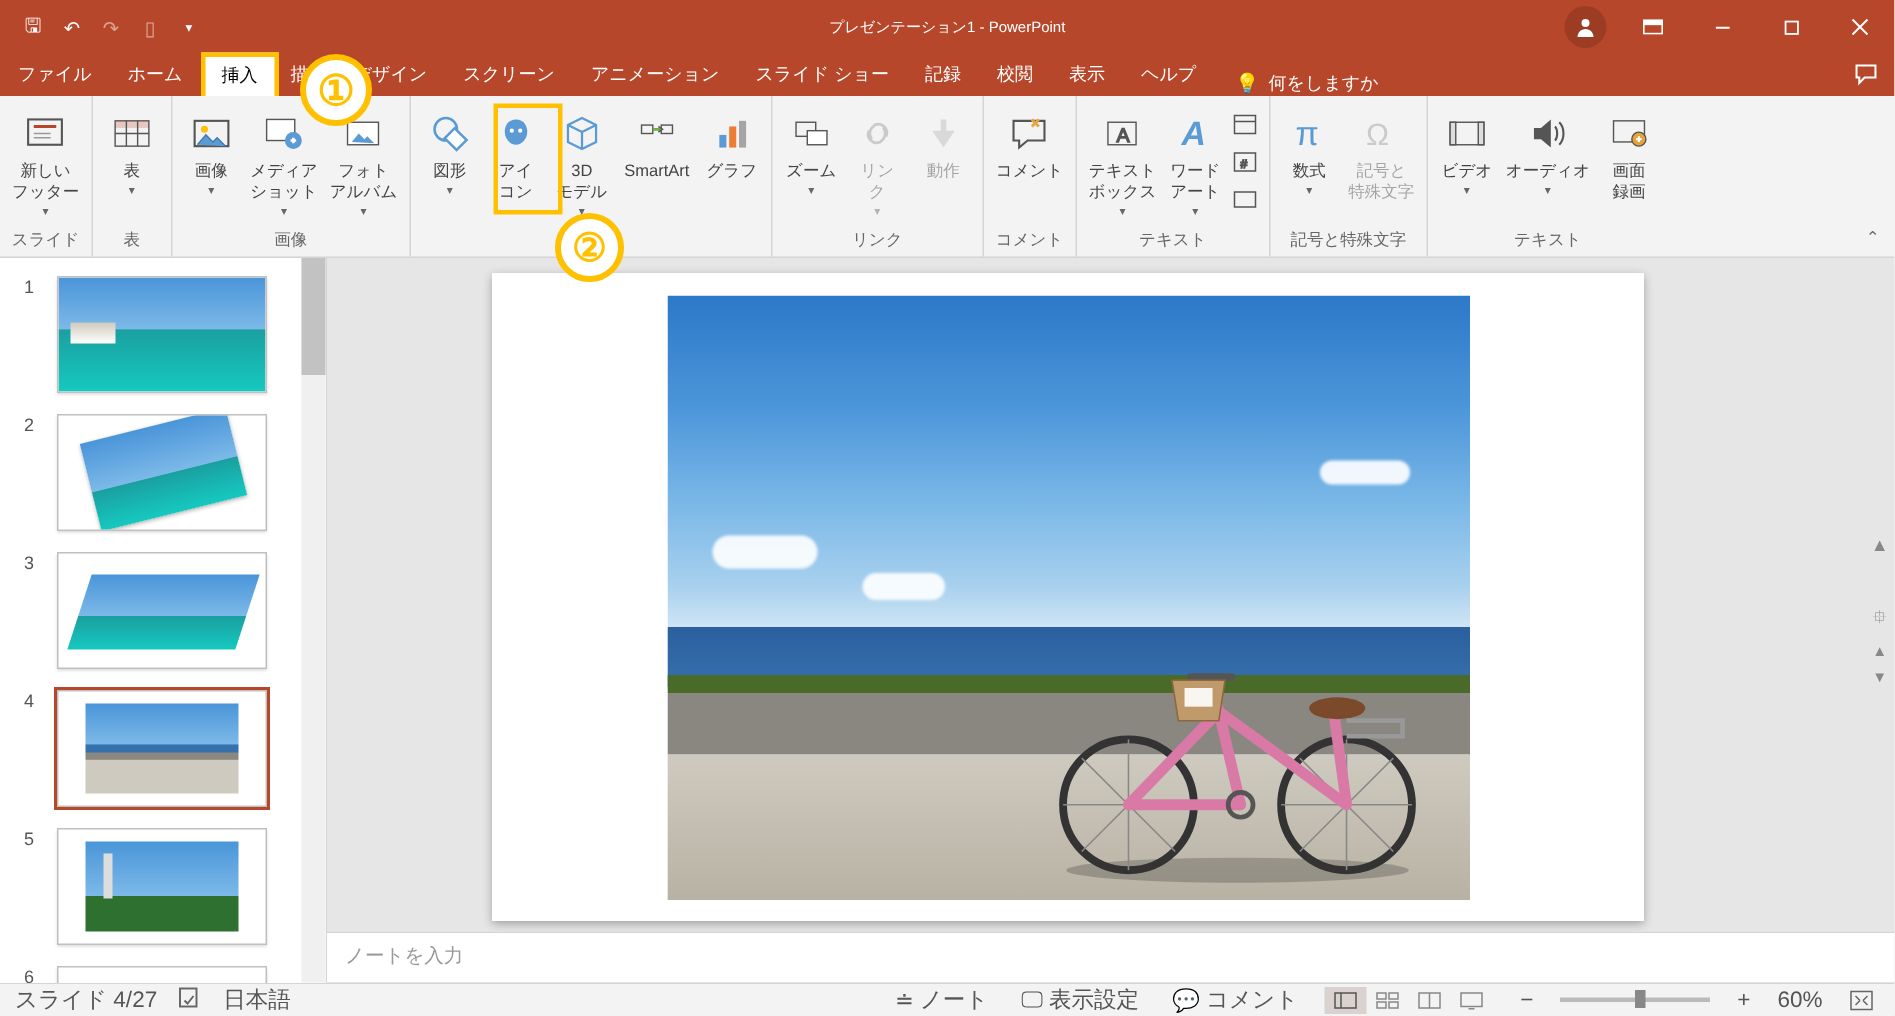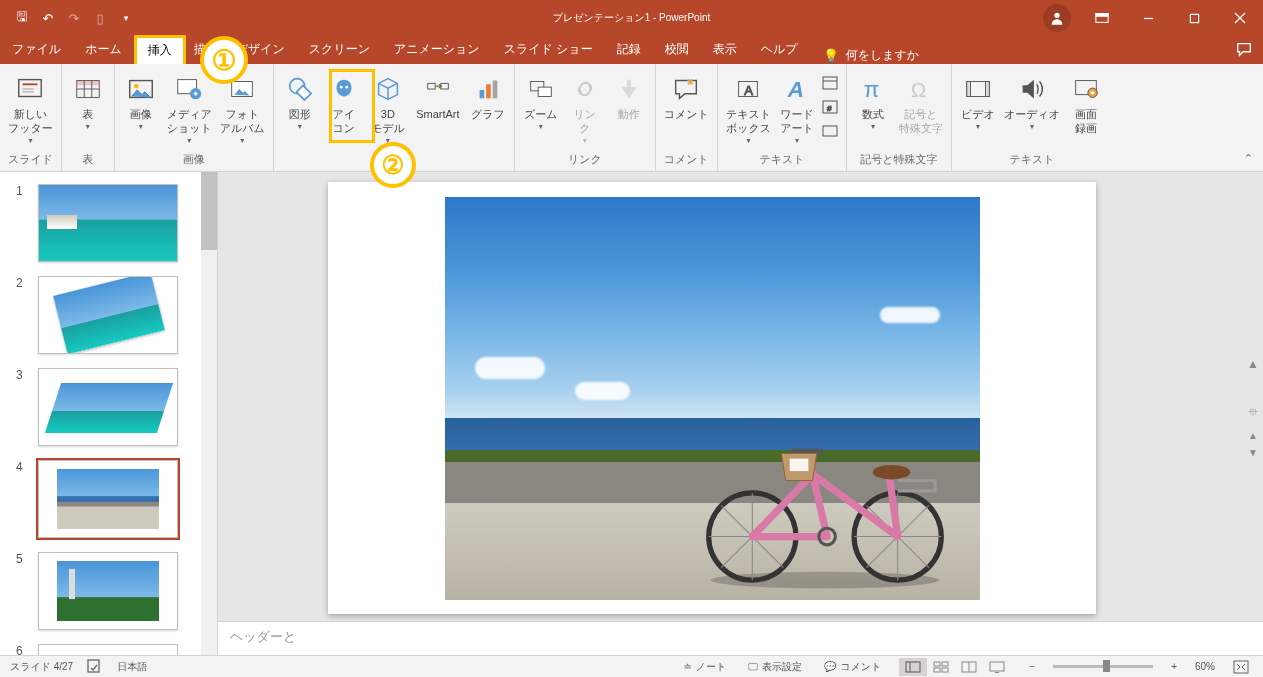--- a/index.html
+++ b/index.html
@@ -52,21 +52,21 @@
   .sky { position: absolute; inset: 0; background: linear-gradient(#2d78c8 0%, #4a95d9 18%, #7cb9e8 35%, #a8d0ee 48%, #cfe5f5 55%); }
   .sea { position: absolute; left: 0; right: 0; top: 55%; height: 10%; background: linear-gradient(#2b5f9e, #3571ad); }
   .grass { position: absolute; left: 0; right: 0; top: 63%; height: 3%; background: #4a6a2a; }
   .wall { position: absolute; left: 0; right: 0; top: 66%; height: 10%; background: #8a8680; }
   .ground { position: absolute; left: 0; right: 0; top: 76%; bottom: 0; background: linear-gradient(#cfcabf, #b8b2a4); }
   .cloud { position: absolute; background: rgba(255,255,255,0.9); border-radius: 20px; filter: blur(1px); }
   
   .v-widget { position: absolute; right: 4px; top: 50%; transform: translateY(-40%); display: flex; flex-direction: column; gap: 6px; color: #888; font-size: 12px; align-items: center; }
   .v-widget div { cursor: pointer; }
   
-  .statusbar { position: absolute; left: 0; right: 0; bottom: 0; height: 22px; background: #F3F3F3; border-top: 1px solid #d4d4d4; display: flex; align-items: center; font-size: 10px; color: #555; padding: 4px 10px; gap: 14px; }
+  .statusbar { position: absolute; left: 0; right: 0; bottom: 0; height: 22px; background: #F3F3F3; border-top: 1px solid #d4d4d4; display: flex; align-items: center; font-size: 15px; color: #555; padding: 4px 10px; gap: 14px; }
   .statusbar .spacer { flex: 1; }
   .sb-btn { display: flex; align-items: center; gap: 4px; cursor: pointer; padding: 0 4px; }
   .view-btns { display: flex; gap: 0; }
   .view-btn { width: 28px; height: 18px; display: flex; align-items: center; justify-content: center; cursor: pointer; }
   .view-btn.active { background: #d9d2ce; }
   .zoom-slider { width: 100px; height: 3px; background: #bbb; position: relative; }
   .zoom-slider .handle { position: absolute; width: 7px; height: 12px; background: #888; top: -5px; left: 50%; }
 
   svg.ico-svg { width: 30px; height: 30px; }
 </style>
@@ -526,21 +526,21 @@
         </div>
       </div>
       <div class="v-widget">
         <div>▲</div>
         <div style="height:20px"></div>
         <div>⯐</div>
         <div style="font-size:10px">▲</div>
         <div style="font-size:10px">▼</div>
       </div>
     </div>
-    <div class="notes">ヘッダーと</div>
+    <div class="notes">ノートを入力</div>
   </div>
 </div>
 
 <div class="statusbar">
   <span>スライド 4/27</span>
   <span style="cursor:pointer">
     <svg width="16" height="14" viewBox="0 0 16 14" fill="none" stroke="#666" stroke-width="1.3">
         <rect x="1" y="1" width="11" height="12"></rect>
         <path d="M4 9l2 2 4-5"></path>
       </svg>

